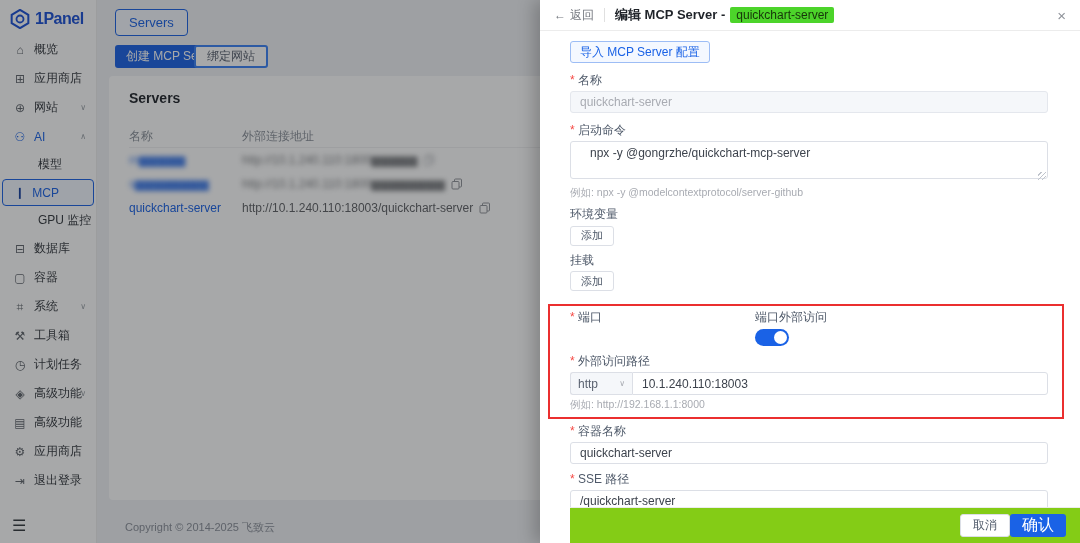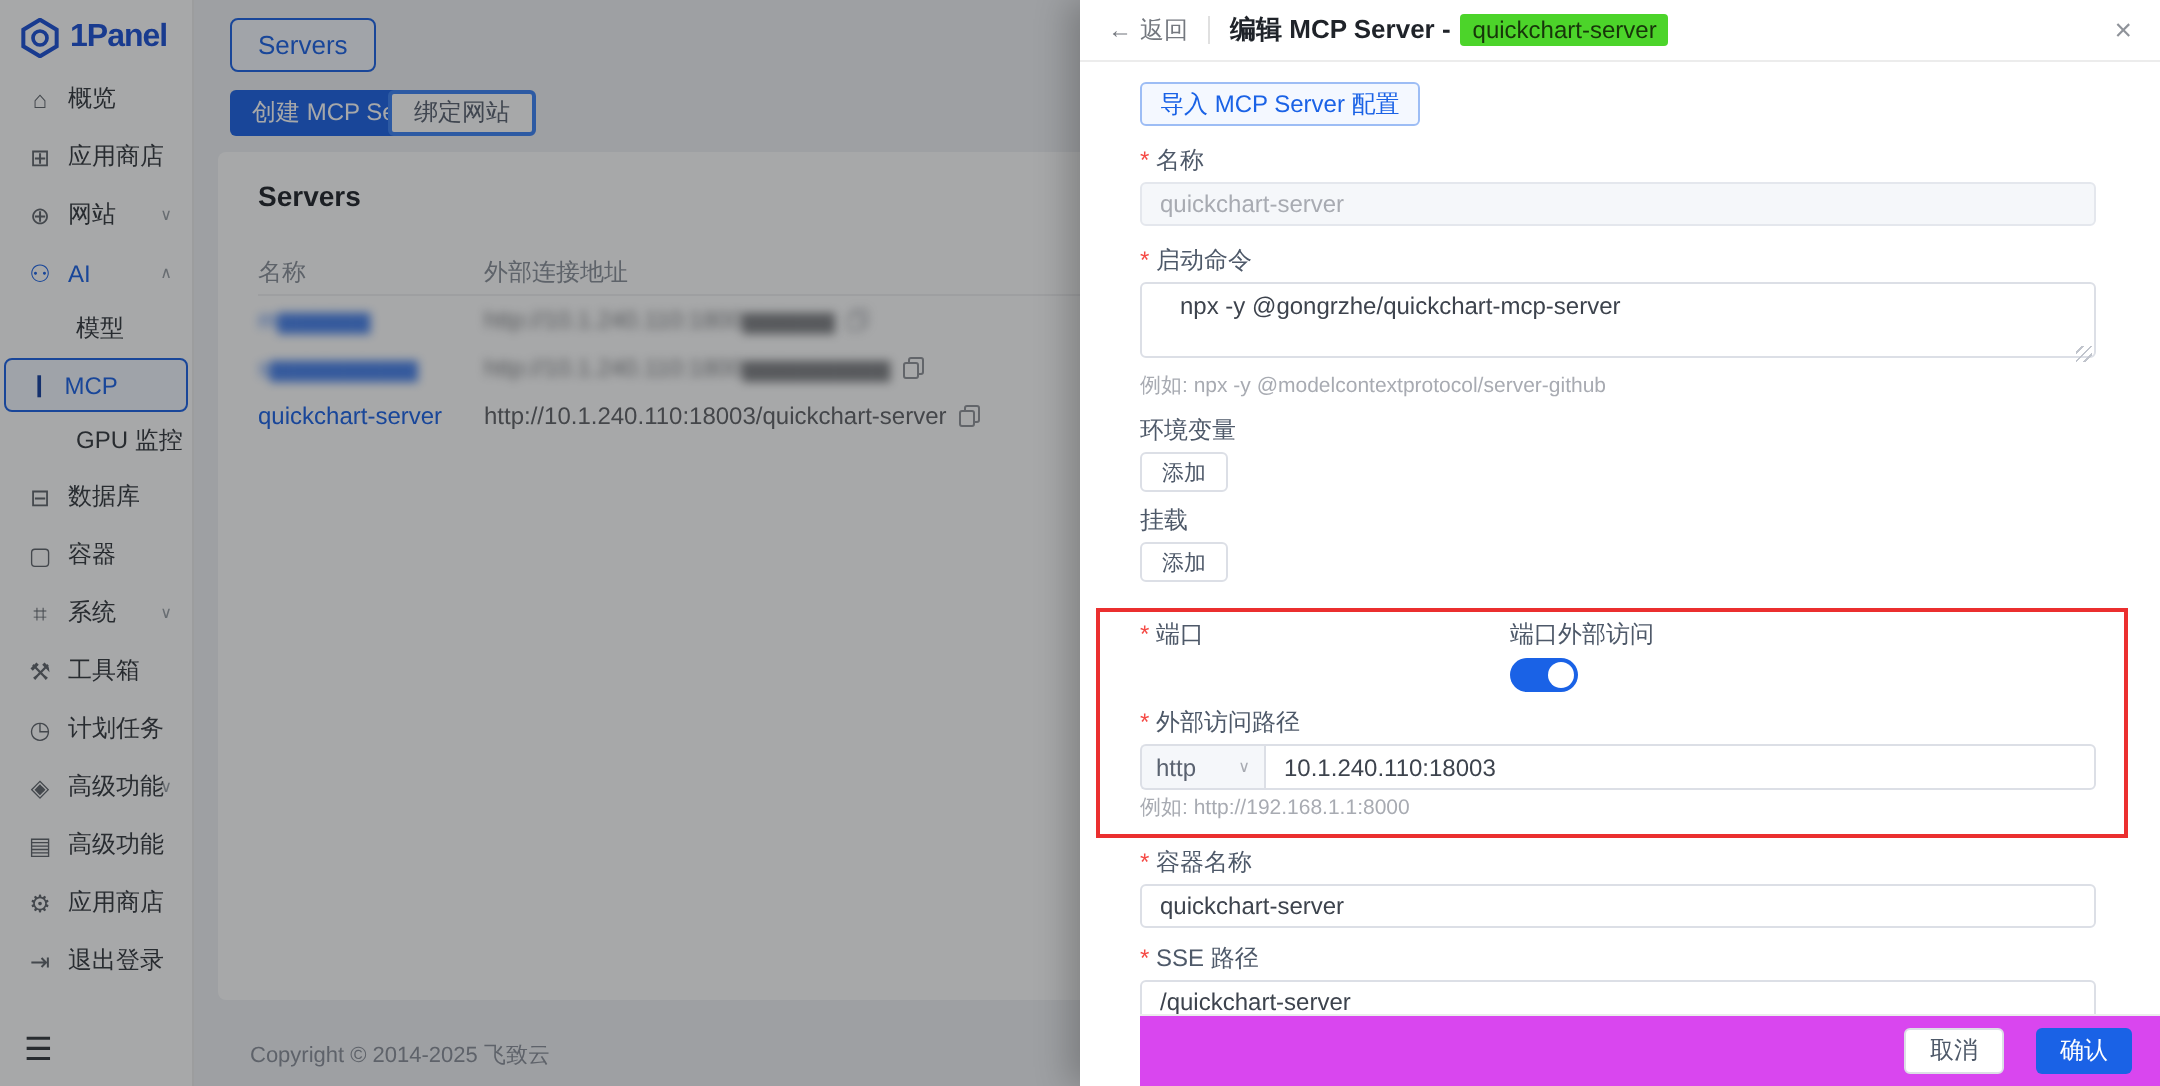--- a/index.html
+++ b/index.html
@@ -88,24 +88,24 @@
     background:#fff; border-radius:50%; }
   .grp { display:flex; margin-bottom:3px;justify-content:flex-end; }
   .grp-select { width:62px; height:23px; background:#f5f7fa; border:1px solid #dcdfe6;
     border-right:none; border-radius:3px 0 0 3px; display:flex; align-items:center;
     padding:0 7px; font-size:12px; color:#5a6270; gap:8px; cursor:pointer; }
   .grp-select .arr { font-size:8px; color:#a8abb2; margin-left:auto; }
   .grp-input { flex:1; height:23px; border:1px solid #dcdfe6; border-radius:0 3px 3px 0;
     padding:0 9px; font-size:12px; color:#3d434d; outline:none; font-family:inherit; }
   .d-foot { position:absolute; left:30px; right:0; bottom:0; height:36px;
     border-top:1px solid #ececec; display:flex; align-items:center; justify-content:flex-end;
-    padding-right:14px; gap:16px; background:#d946ef; }
+    padding-right:14px; gap:0; background:#84cc16; }
   .btn-cancel { height:23px; padding:0 12px; font-size:12px; color:#4e5969; background:#fff;
     border:1px solid #dcdfe6; border-radius:3px; cursor:pointer; }
-  .btn-confirm { height:23px; padding:0 12px; font-size:12px; color:#fff; background:#1a62e6;
+  .btn-confirm { height:23px; padding:0 12px; font-size:16px; color:#fff; background:#1a62e6;
     border:none; border-radius:3px; cursor:pointer; }
 </style>
 </head>
 <body>
 
 <div class="screen">
 
   <div class="sidebar">
     <div class="logo">
       <svg class="logo-mark" viewBox="0 0 24 24">

